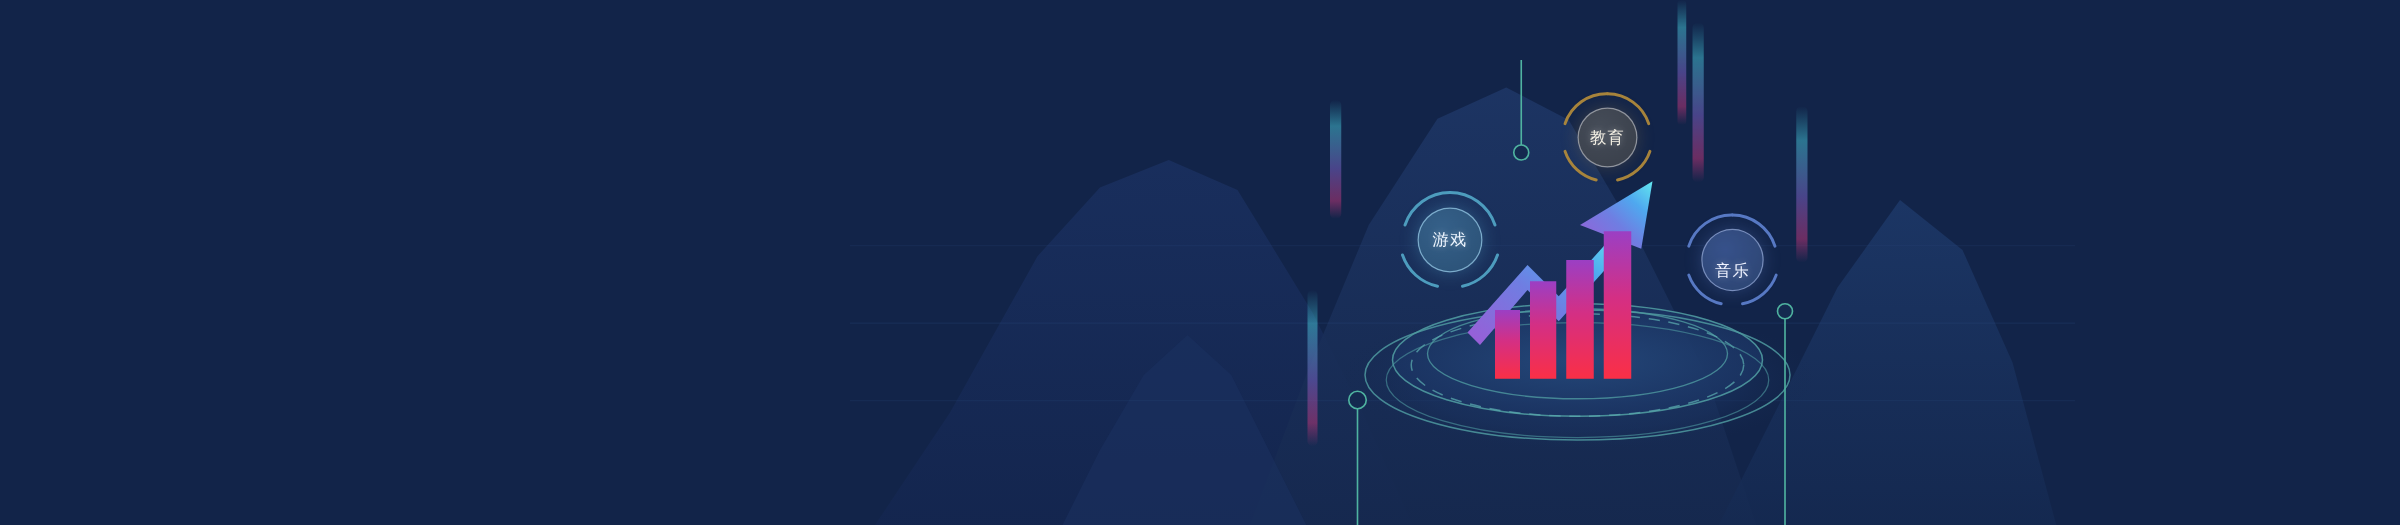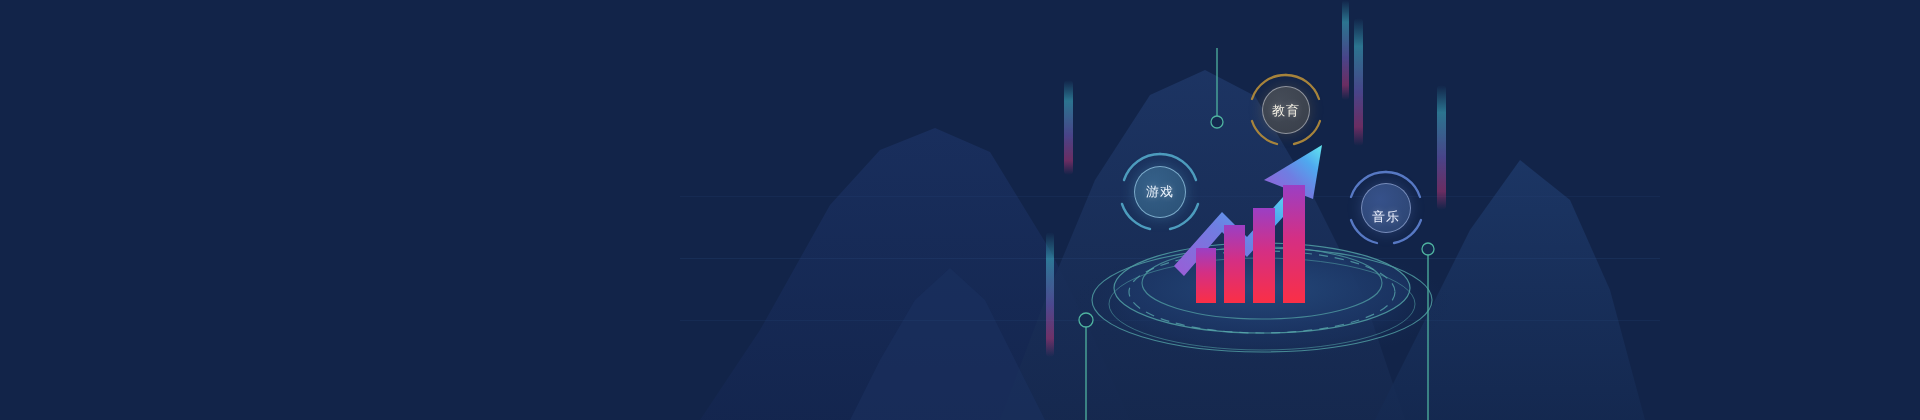--- a/index.html
+++ b/index.html
@@ -181,21 +181,21 @@
   <div class="badge" style="left:1134px; top:166px; width:52px; height:52px;
               background:radial-gradient(circle at 38% 32%, #356089, #2a5075);
               border:1.4px solid rgba(150,200,230,0.75);
               box-shadow:0 0 14px rgba(80,160,200,0.35);font-family:Liberation Mono, monospace;">
     <span class="badge-label" style="color:#eef6ff;">游戏</span>
   </div>
 
   <div class="badge" style="left:1262px; top:86px; width:48px; height:48px;
               background:radial-gradient(circle at 38% 32%, #454c58, #383e49);
               border:1.3px solid rgba(180,182,190,0.7);
-              box-shadow:0 0 14px rgba(176,138,60,0.25);">
+              box-shadow:0 0 14px rgba(176,138,60,0.25);font-family:Liberation Mono, monospace;">
     <span class="badge-label" style="color:#f4f0e4;">教育</span>
   </div>
 
   <div class="badge" style="left:1361px; top:183px; width:50px; height:50px;
               background:radial-gradient(circle at 38% 32%, #36518a, #2c4470);
               border:1.3px solid rgba(150,170,215,0.7);
               box-shadow:0 0 14px rgba(92,126,203,0.3);">
     <span class="badge-label" style="color:#eef2ff;margin-top:16px;">音乐</span>
   </div>
 

